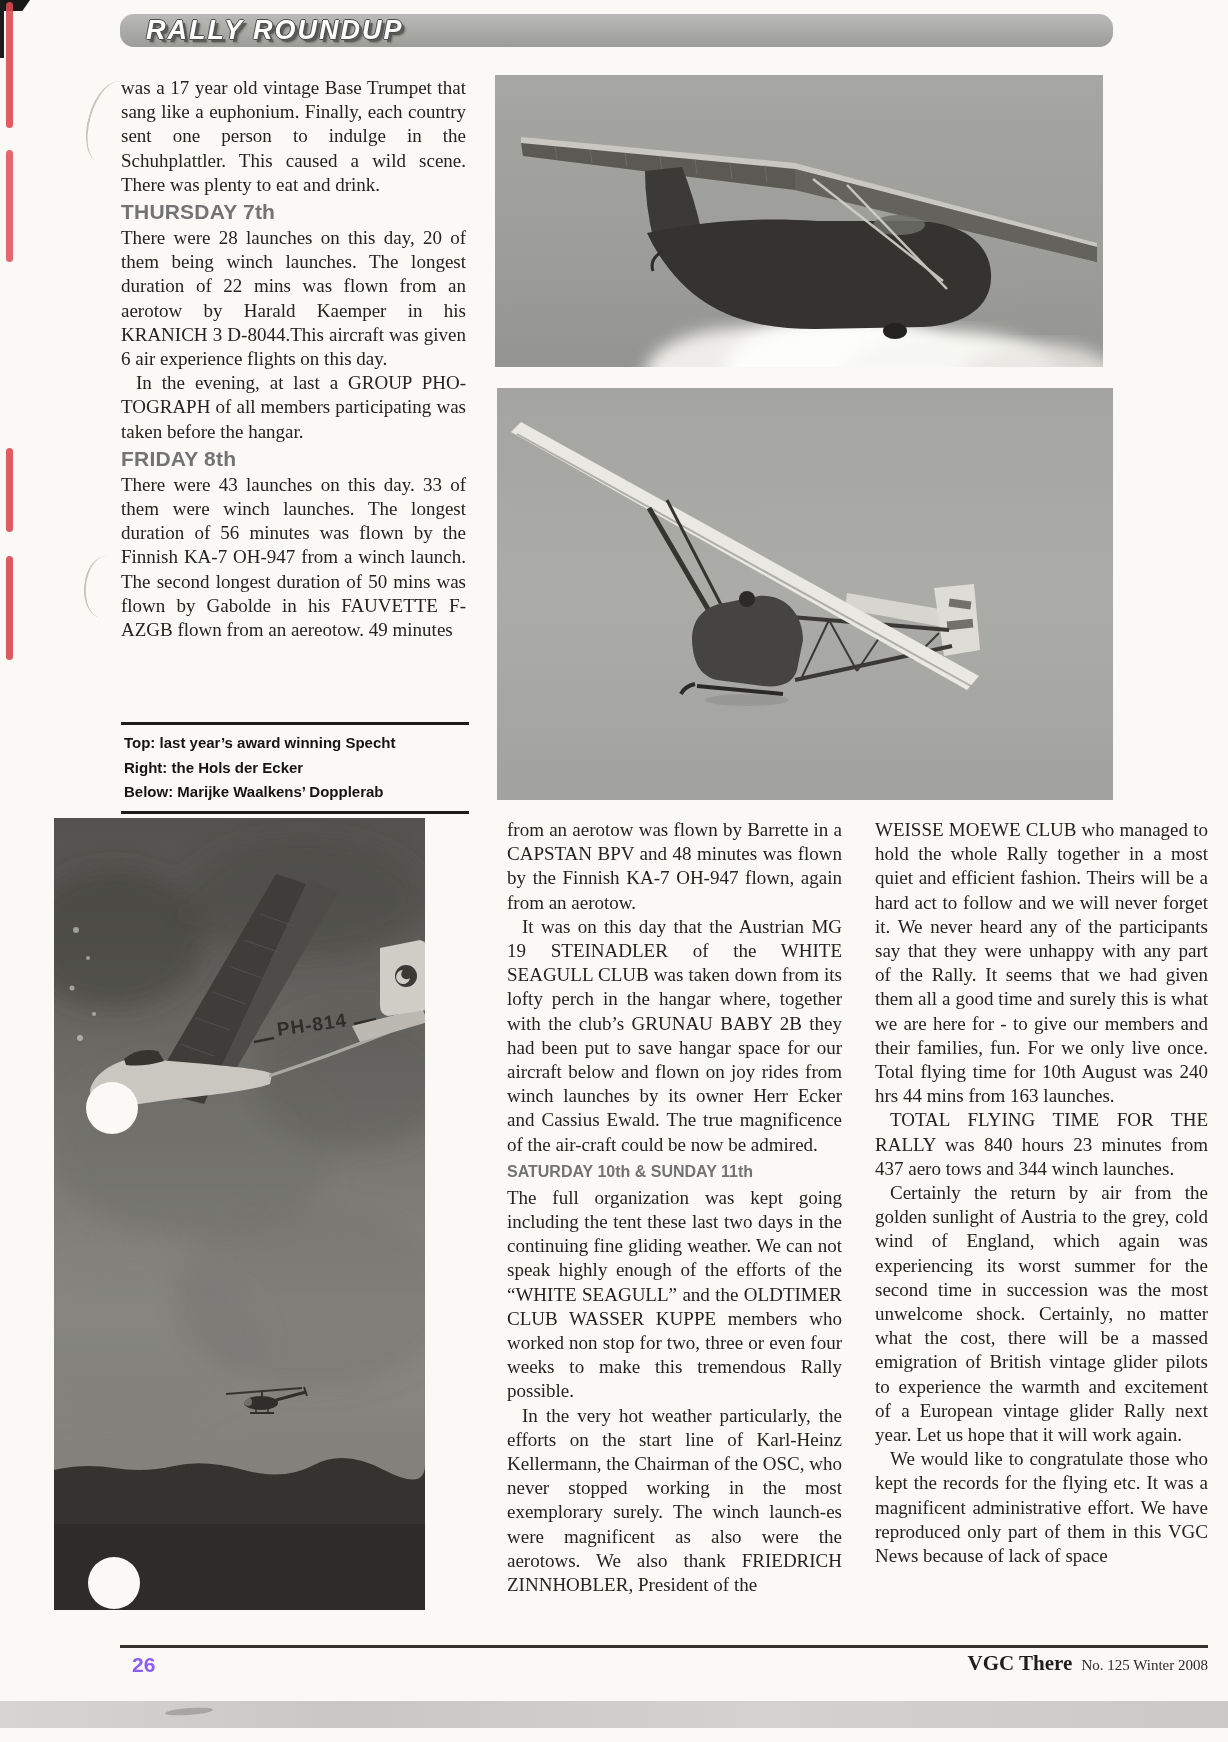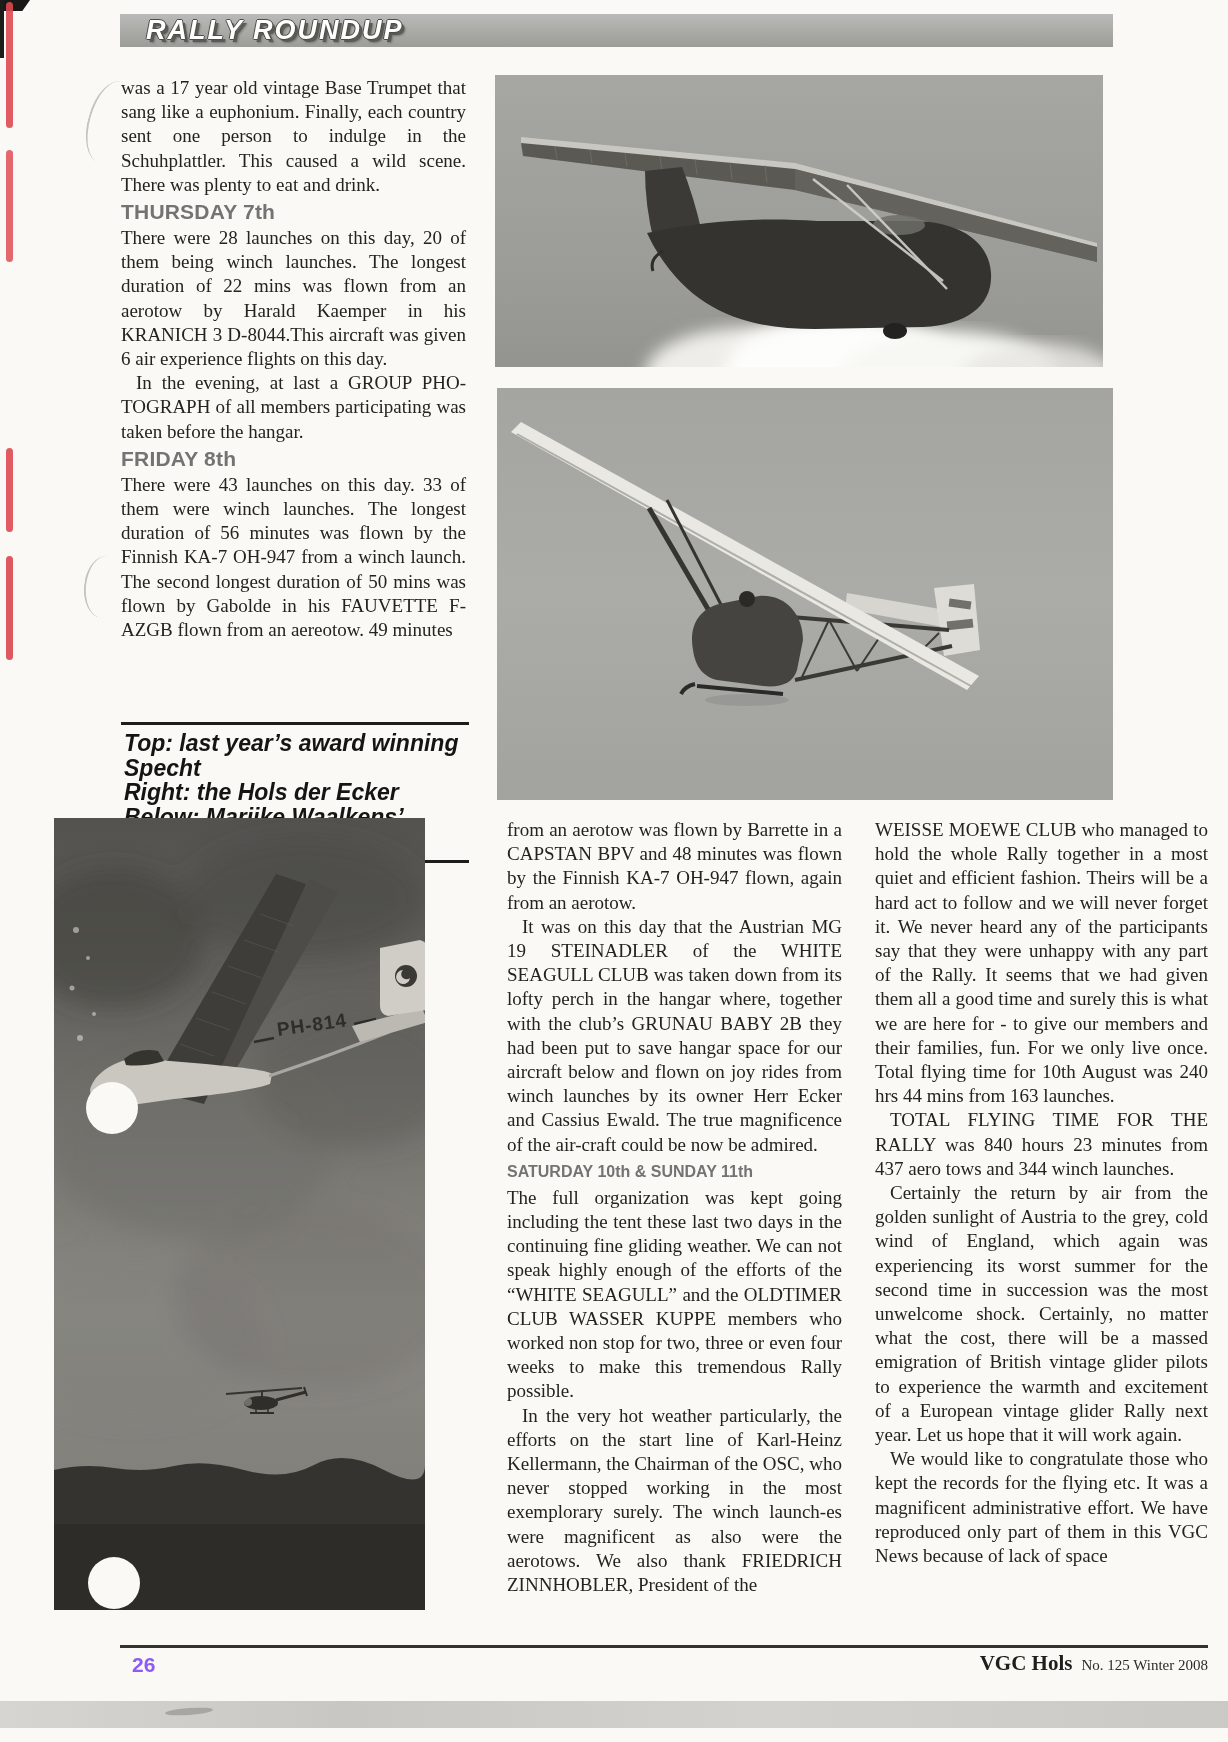--- a/index.html
+++ b/index.html
@@ -18,42 +18,42 @@
   .pencil-arc{position:absolute;border-left:2px solid #bcbab4;border-radius:50%;opacity:.85;}
   .pa1{left:88px;top:80px;width:42px;height:84px;transform:rotate(16deg);}
   .pa2{left:84px;top:556px;width:38px;height:62px;transform:rotate(6deg);}
   .bottom-band{position:absolute;left:0;top:1701px;width:1228px;height:27px;
                background:linear-gradient(90deg,#d7d5d1,#c9c7c3 28%,#d4d2ce 62%,#cbc9c5);}
   .bottom-smudge{position:absolute;left:165px;top:1708px;width:48px;height:7px;background:#8e8c88;
                  border-radius:50%;transform:rotate(-4deg);opacity:.6;}
 
   
   .banner{position:absolute;left:120px;top:14px;width:993px;height:33px;
-          background:linear-gradient(180deg,#bababa 0%,#a9a9a5 55%,#9c9c98 100%);}
+          background:linear-gradient(180deg,#bababa 0%,#a9a9a5 55%,#9c9c98 100%);border-radius:14px;}
   .banner-title{font-family:"Liberation Sans", sans-serif;font-style:italic;font-weight:900;
           font-size:27px;line-height:33px;color:#fff;letter-spacing:2px;padding-left:26px;
           text-shadow:1px 0 #4c4c48,-1px 0 #4c4c48,0 1px #4c4c48,0 -1px #4c4c48,
                       3px 3px 0 #5b5b56,4px 4px 2px rgba(70,70,64,.45);}
 
   
   .textcol{position:absolute;text-align:justify;font-size:19px;line-height:24.2px;color:#23231f;}
   .col-left{left:121px;top:76px;width:345px;}
   .col-mid{left:507px;top:818px;width:335px;}
   .col-right{left:875px;top:818px;width:333px;}
   .para{margin:0;}
   .indent{text-indent:15px;}
   .colhead{font-family:"Liberation Sans", sans-serif;font-weight:700;font-size:21px;
            line-height:24px;margin:3px 0 2px 0;color:#737373;letter-spacing:.2px;}
   .colhead.small{font-size:16px;letter-spacing:0;}
 
   
   .caption{position:absolute;left:121px;top:722px;width:345px;
            border-top:3px solid #1d1d1b;border-bottom:3px solid #1d1d1b;padding:6px 0 6px 3px;}
-  .caption-line{font-family:"Liberation Sans", sans-serif;font-style:italic;font-weight:700;
-                font-size:23px;line-height:24.5px;color:#141412;}
+  .caption-line{font-family:"Liberation Sans", sans-serif;font-weight:700;
+                font-size:15px;line-height:24.5px;color:#141412;}
 
   
   .photo{position:absolute;display:block;}
   .photo-top{left:495px;top:75px;}
   .photo-mid{left:497px;top:388px;}
   .photo-left{left:54px;top:818px;}
 
   
   .footer-rule{position:absolute;left:120px;top:1645px;width:1088px;height:3px;background:#34342f;}
   .page-number{position:absolute;left:132px;top:1653px;font-family:"Liberation Sans", sans-serif;
@@ -270,16 +270,16 @@
     </g>
     <path d="M0,652 Q30,645 60,650 T120,648 T190,652 T260,647 T330,652 T371,648 L371,792 L0,792 Z" fill="#35332f"></path>
     <rect x="0" y="706" width="371" height="86" fill="#2c2a27" opacity=".8"></rect>
     <circle cx="58" cy="290" r="26" fill="#faf9f5"></circle>
     <circle cx="60" cy="765" r="26" fill="#faf9f5"></circle>
   </svg>
 
   <div class="footer-rule"></div>
   <div class="page-number">26</div>
   <div class="footer-right">
-    <span class="journal-name">VGC Hols</span><span class="issue-info">No. 125 Winter 2008</span>
+    <span class="journal-name">VGC There</span><span class="issue-info">No. 125 Winter 2008</span>
   </div>
 
 </div>
 
 </body></html>

